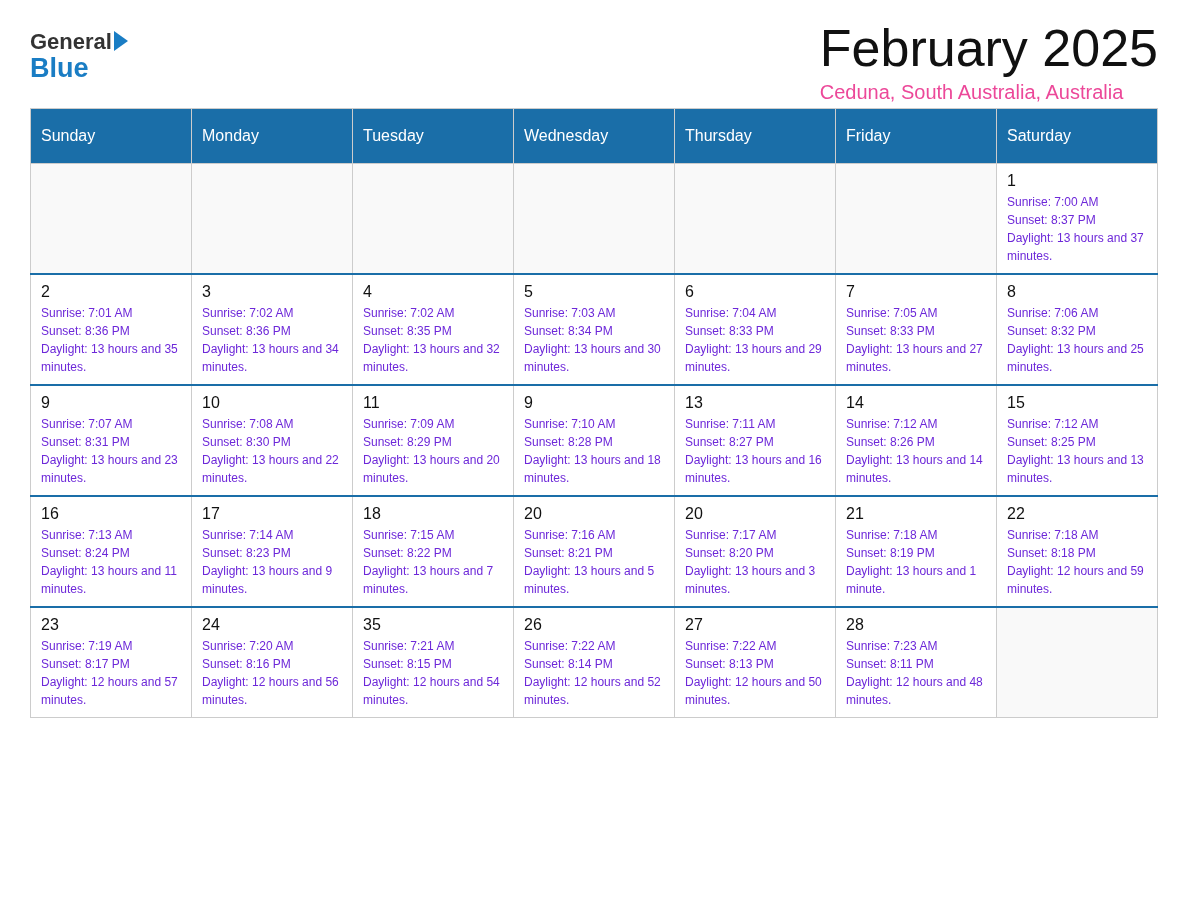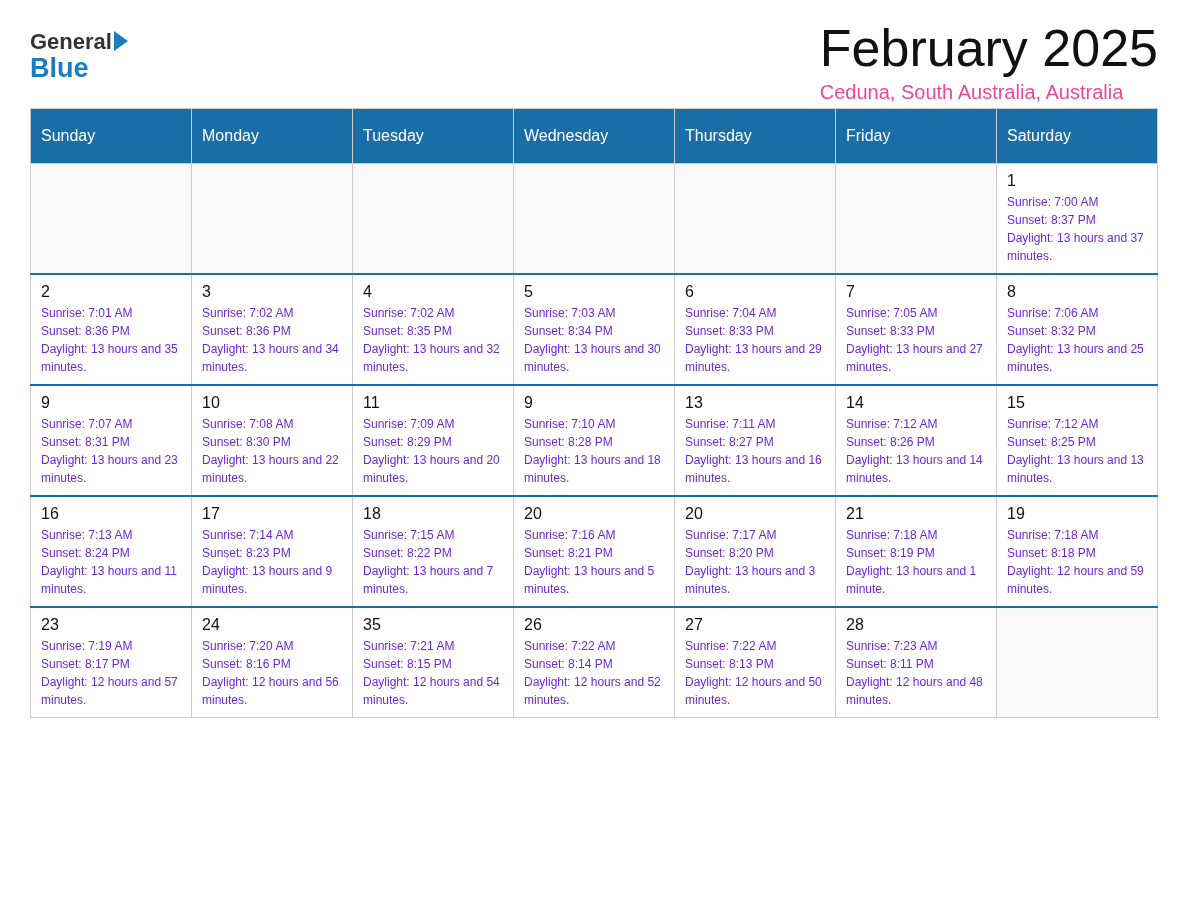--- a/index.html
+++ b/index.html
@@ -221,21 +221,21 @@
         </td>
         <td>
           <span class="day-num">20</span>
           <div class="day-info">Sunrise: 7:17 AM<br>Sunset: 8:20 PM<br>Daylight: 13 hours and 3 minutes.</div>
         </td>
         <td>
           <span class="day-num">21</span>
           <div class="day-info">Sunrise: 7:18 AM<br>Sunset: 8:19 PM<br>Daylight: 13 hours and 1 minute.</div>
         </td>
         <td>
-          <span class="day-num">19</span>
+          <span class="day-num">22</span>
           <div class="day-info">Sunrise: 7:18 AM<br>Sunset: 8:18 PM<br>Daylight: 12 hours and 59 minutes.</div>
         </td>
       </tr>
       <tr>
         <td>
           <span class="day-num">23</span>
           <div class="day-info">Sunrise: 7:19 AM<br>Sunset: 8:17 PM<br>Daylight: 12 hours and 57 minutes.</div>
         </td>
         <td>
           <span class="day-num">24</span>

